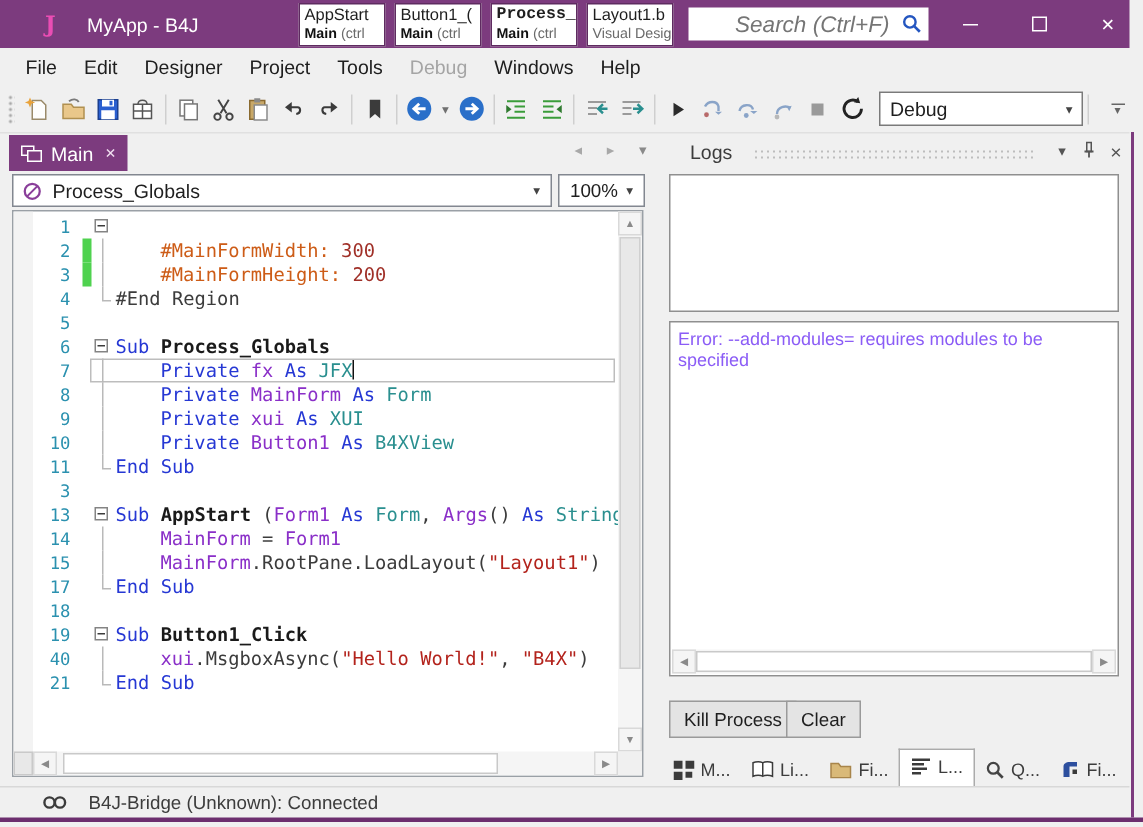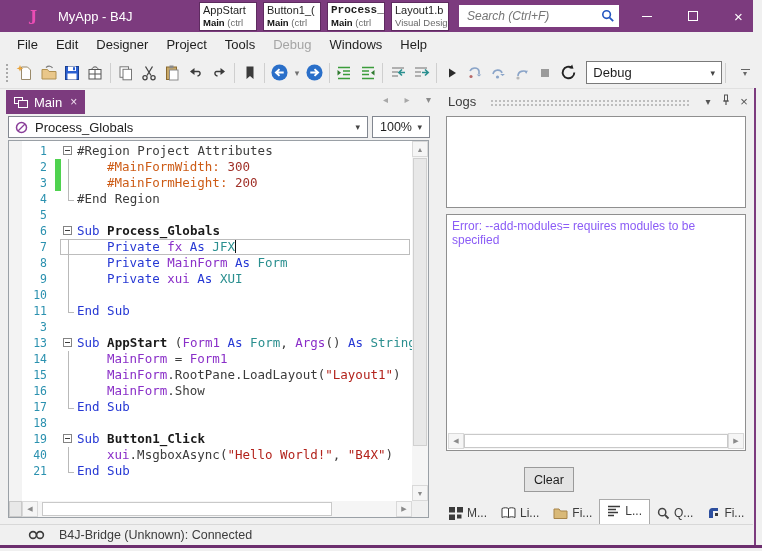--- a/index.html
+++ b/index.html
@@ -10,21 +10,21 @@
   #titlebar { position:absolute; left:0; top:0; width:753px; height:32px; background:#7c3b7e; display:flex; align-items:center; }
   #app-logo { width:16px; margin-left:30px; font-weight:bold; font-size:15px; color:#ea4db4; font-family:"DejaVu Serif",serif; }
   #app-title { color:#fff; font-size:13px; margin-left:12px; }
   #quicktabs { position:absolute; left:199px; top:2px; display:flex; gap:6px; }
   .qtab { width:58px; height:29px; background:#fff; border:1px solid #5e2b60; padding:1px 3px; overflow:hidden; cursor:default; }
   .qtab .t1 { font-size:11px; line-height:13px; white-space:nowrap; }
   .qtab.boldtitle .t1 { font-weight:bold;font-family:Liberation Mono, monospace; }
   .qtab .t2 { font-size:9.5px; line-height:11px; white-space:nowrap; color:#6a6a6a; }
   .qtab .t2 b { color:#111; }
   #search-wrap { position:absolute; left:459px; top:5px; width:160px; height:22px; background:#fff; display:flex; align-items:center; }
-  #search-input { flex:1; border:none; outline:none; font-style:italic; font-size:12px; color:#666; padding:0 4px 0 8px; font-family:"Liberation Sans",sans-serif; background:transparent; min-width:0; }
+  #search-input { flex:1; border:none; outline:none; font-style:italic; font-size:15px; color:#666; padding:0 4px 0 8px; font-family:"Liberation Sans",sans-serif; background:transparent; min-width:0;text-align:right; }
   #search-icon { width:22px; display:flex; align-items:center; justify-content:center; }
   .winbtn { position:absolute; top:0; width:45px; height:32px; display:flex; align-items:center; justify-content:center; color:#fff; cursor:default; }
   #btn-min { left:624px; } #btn-max { left:670px; } #btn-close { left:716px; font-size:15px; }
   #btn-min i { display:block; width:10px; height:1px; background:#fff; }
   #btn-max i { display:block; width:10px; height:10px; border:1px solid #fff; }
 
   
   #menu-bar { position:absolute; left:0; top:32px; width:753px; height:25px; display:flex; align-items:center; padding-left:8px; background:#f0f0f0; }
   .menu-item { font-size:13px; padding:3px 9px; color:#1e1e1e; cursor:default; }
   .menu-item.disabled { color:#a5a5a5; }
@@ -93,21 +93,21 @@
   #hscroll { position:absolute; left:0; bottom:0; right:16px; height:16px; background:#f5f5f5; display:flex; }
   #hscroll .grip { width:13px; height:16px; background:#e8e8e8; border:1px solid #c9c9c9; }
   #hscroll .left,#hscroll .right { width:16px; height:16px; flex:none; }
   #hscroll .thumb { width:290px; height:14px; margin-top:1px; margin-left:4px; background:#fff; border:1px solid #c9c9c9; }
   #hscroll .right { margin-left:auto; }
   #corner { position:absolute; right:0; bottom:0; width:16px; height:16px; background:#f0f0f0; }
 
   
   #logs { position:absolute; left:442px; top:90px; width:311px; height:434px; }
   #logs-header { height:22px; display:flex; align-items:center; }
-  #logs-title { font-size:13px; color:#3c3c3c; margin-left:6px; }
+  #logs-title { font-size:13px; color:#3c3c3c; margin-left:18px; }
   #logs-dots { flex:1; height:8px; margin:4px 10px 0 14px; background-image:radial-gradient(#bdbdbd 0.8px, transparent 1px); background-size:4px 4px; }
   .hdr-ico { width:18px; text-align:center; color:#555; font-size:10px; cursor:default; }
   #logs-close { font-size:13px; }
   .logbox { position:absolute; left:4px; width:300px; background:#fff; border:1px solid #8f8f8f; }
   #logbox-top { top:26px; height:92px; }
   #logbox-main { top:124px; height:237px; }
   #log-error { color:#8b5cf6; font-size:12px; padding:4px 5px; line-height:14px; }
   #log-hscroll { position:absolute; left:1px; right:1px; bottom:1px; height:16px; background:#f5f5f5; display:flex; }
   #log-hscroll .left,#log-hscroll .right { width:16px; height:16px; flex:none; }
   #log-hscroll .thumb { flex:1; height:14px; margin-top:1px; background:#fff; border:1px solid #c9c9c9; }
@@ -384,21 +384,20 @@
 
 <div id="code-wrap">
   <div id="gutter-strip"></div>
   <div id="code-lines">
       <div class="code-row">
         <div class="ln">1</div>
         <div class="bar"></div>
         <div class="fold">
           <div class="foldbox"></div>
         </div>
-        <div class="codetext"><span class="tk-p">#Region Project Attributes</span></div>
       </div>
       <div class="code-row">
         <div class="ln">2</div>
         <div class="bar green"></div>
         <div class="fold guide"></div>
         <div class="codetext" style="padding-left: 30px;"><span class="tk-a">#MainFormWidth:</span><span class="tk-n2"> 300</span></div>
       </div>
       <div class="code-row">
         <div class="ln">3</div>
         <div class="bar green"></div>
@@ -441,20 +440,21 @@
       <div class="code-row">
         <div class="ln">9</div>
         <div class="bar"></div>
         <div class="fold guide"></div>
         <div class="codetext" style="padding-left: 30px;"><span class="tk-k">Private</span><span class="tk-v"> xui</span><span class="tk-k"> As</span><span class="tk-t"> XUI</span></div>
       </div>
       <div class="code-row">
         <div class="ln">10</div>
         <div class="bar"></div>
         <div class="fold guide"></div>
+        <div class="codetext" style="padding-left: 30px;"><span class="tk-k">Private</span><span class="tk-v"> Button1</span><span class="tk-k"> As</span><span class="tk-t"> B4XView</span></div>
       </div>
       <div class="code-row">
         <div class="ln">11</div>
         <div class="bar"></div>
         <div class="fold end"></div>
         <div class="codetext"><span class="tk-k">End Sub</span></div>
       </div>
       <div class="code-row">
         <div class="ln">3</div>
         <div class="bar"></div>
@@ -473,26 +473,20 @@
         <div class="ln">14</div>
         <div class="bar"></div>
         <div class="fold guide"></div>
         <div class="codetext" style="padding-left: 30px;"><span class="tk-v">MainForm</span><span class="tk-p"> = </span><span class="tk-v">Form1</span></div>
       </div>
       <div class="code-row">
         <div class="ln">15</div>
         <div class="bar"></div>
         <div class="fold guide"></div>
         <div class="codetext" style="padding-left: 30px;"><span class="tk-v">MainForm</span><span class="tk-p">.RootPane.LoadLayout(</span><span class="tk-s">"Layout1"</span><span class="tk-p">)</span></div>
-      </div>
-      <div class="code-row">
-        <div class="ln">16</div>
-        <div class="bar"></div>
-        <div class="fold guide"></div>
-        <div class="codetext" style="padding-left: 30px;"><span class="tk-v">MainForm</span><span class="tk-p">.Show</span></div>
       </div>
       <div class="code-row">
         <div class="ln">17</div>
         <div class="bar"></div>
         <div class="fold end"></div>
         <div class="codetext"><span class="tk-k">End Sub</span></div>
       </div>
       <div class="code-row">
         <div class="ln">18</div>
         <div class="bar"></div>
@@ -549,20 +543,21 @@
   </div>
   <div class="logbox" id="logbox-top"></div>
   <div class="logbox" id="logbox-main">
     <div id="log-error">Error: --add-modules= requires modules to be specified</div>
     <div id="log-hscroll">
       <div class="sb-btn left">◀</div>
       <div class="thumb"></div>
       <div class="sb-btn right">▶</div>
     </div>
   </div>
+  <div class="winbtn2" id="kill-btn">Kill Process</div>
   <div class="winbtn2" id="clear-btn">Clear</div>
   <div id="logs-tabs">
       <div class="ltab">
         <span>
           <svg width="14" height="13" viewBox="0 0 14 13">
             <rect x="0" y="0" width="6" height="5.5" fill="#3b3b3b"></rect>
             <rect x="8" y="0" width="6" height="5.5" fill="#3b3b3b"></rect>
             <rect x="0" y="7.5" width="6" height="5.5" fill="#3b3b3b"></rect>
             <rect x="8" y="7.5" width="4.5" height="4" fill="#3b3b3b"></rect>
           </svg>

